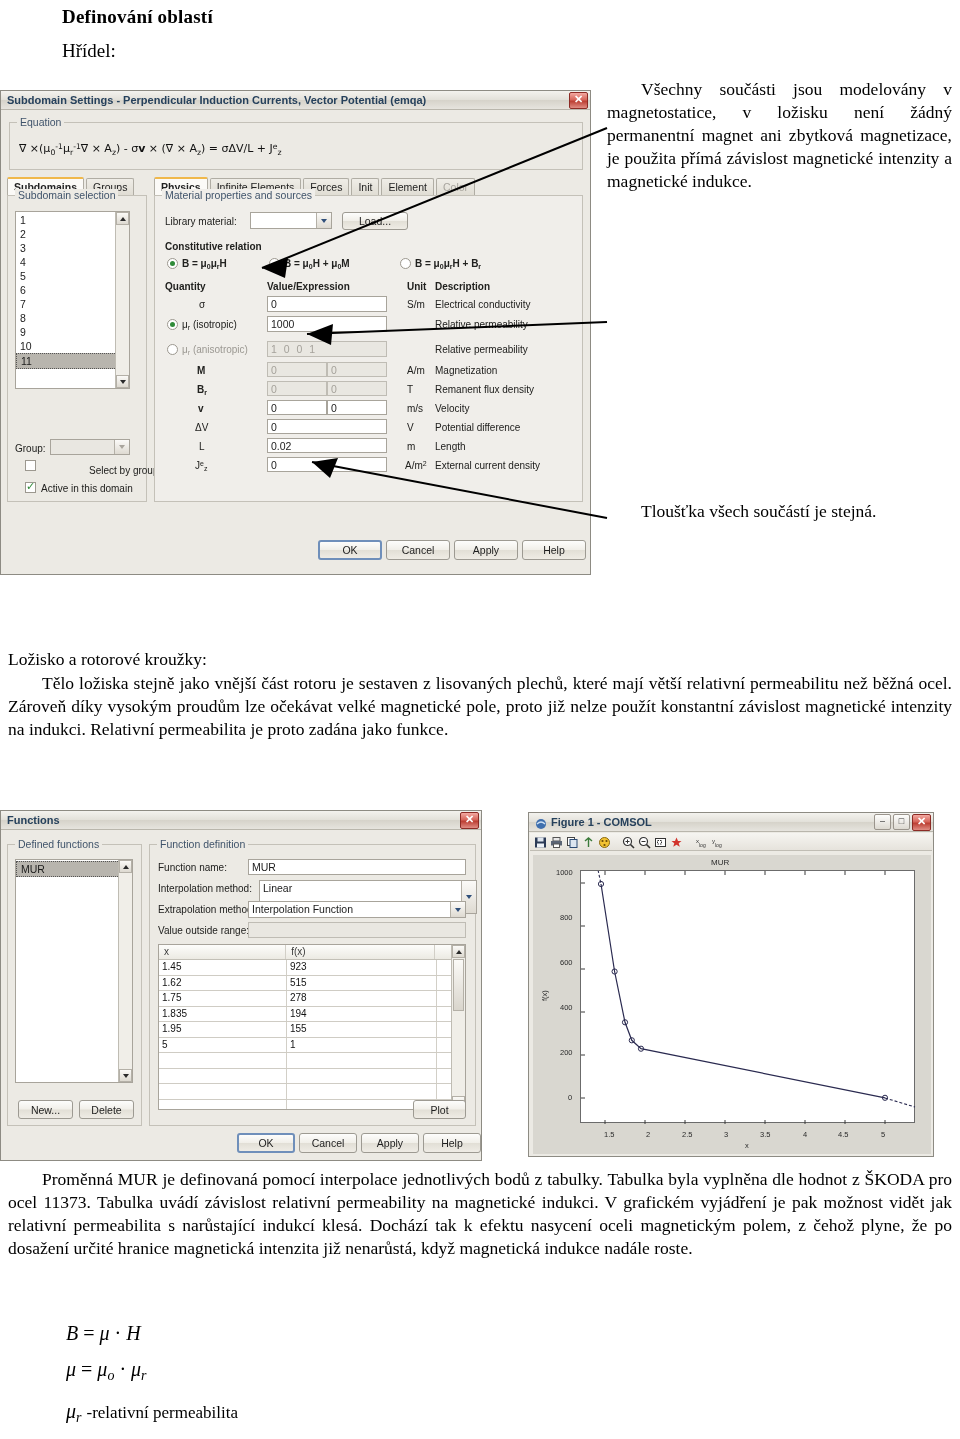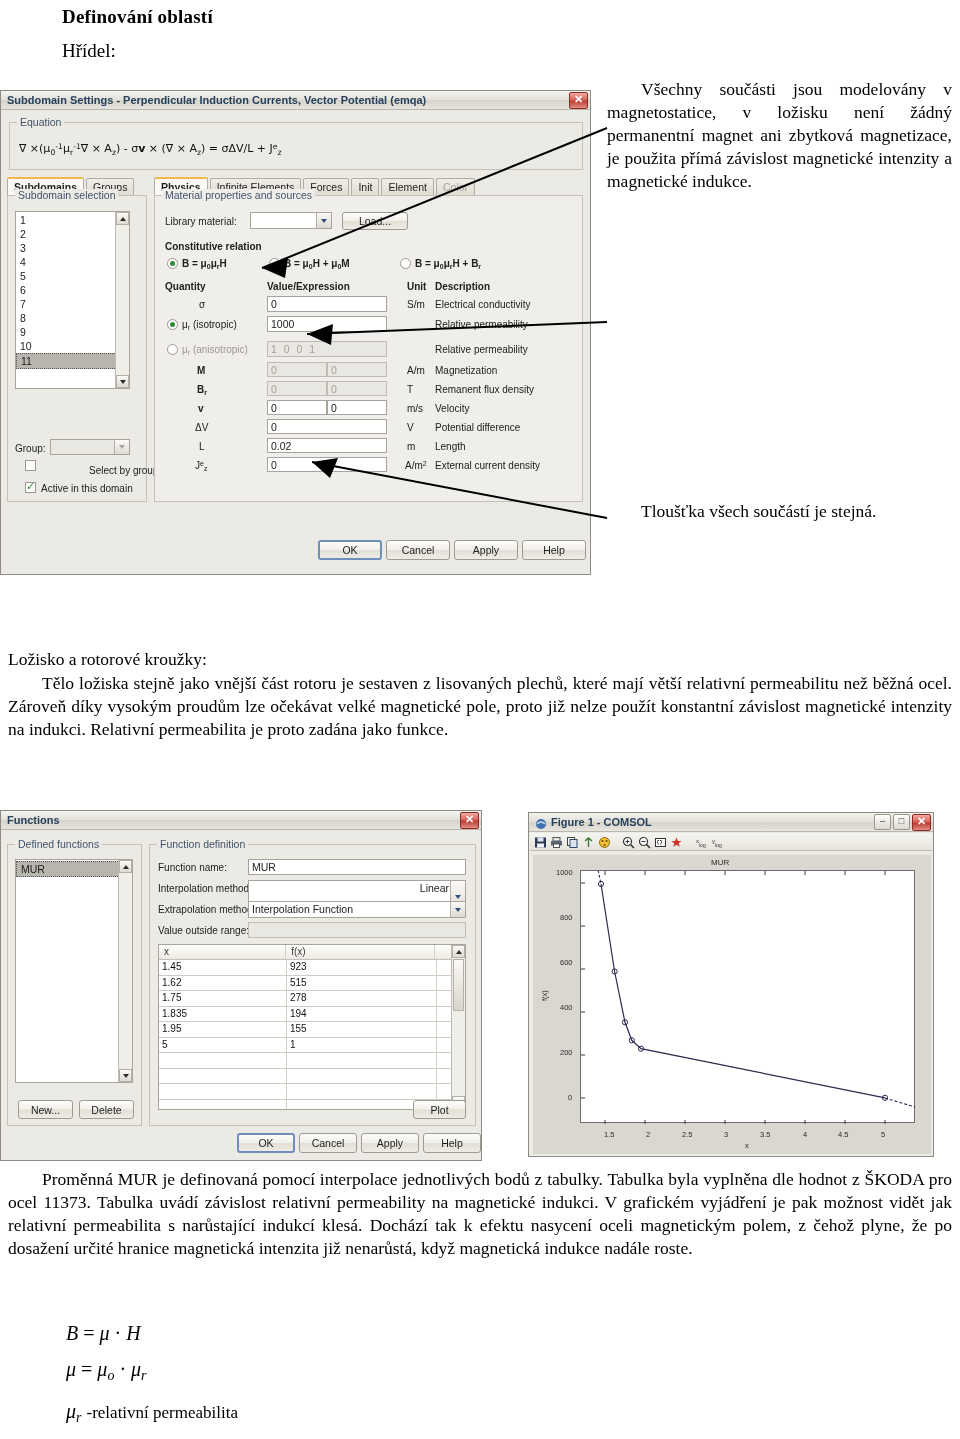--- a/index.html
+++ b/index.html
@@ -518,21 +518,21 @@
     <div class="btn" style="left:78px; top:289px; width:55px; height:19px;">Delete</div>
 
     <div class="groupbox" style="left:148px; top:33px; width:327px; height:282px;">
       <span class="gb-label">Function definition</span>
     </div>
 
     <div class="lbl" style="left:157px; top:51px;">Function name:</div>
     <div class="textbox" style="left:247px; top:48px; width:218px; height:16px;">MUR</div>
 
     <div class="lbl" style="left:157px; top:72px;">Interpolation method:</div>
-    <div class="combo" style="left:247px; top:69px; width:218px; height:34px;text-align:right;">
+    <div class="combo" style="left:258px; top:69px; width:218px; height:34px;">
       <span>Linear</span>
       <span class="arrow">
           <span class="caret-dn"></span>
         </span>
     </div>
 
     <div class="lbl" style="left:157px; top:93px;">Extrapolation method:</div>
     <div class="combo" style="left:247px; top:90px; width:218px; height:17px;">
       <span>Interpolation Function</span>
       <span class="arrow">

